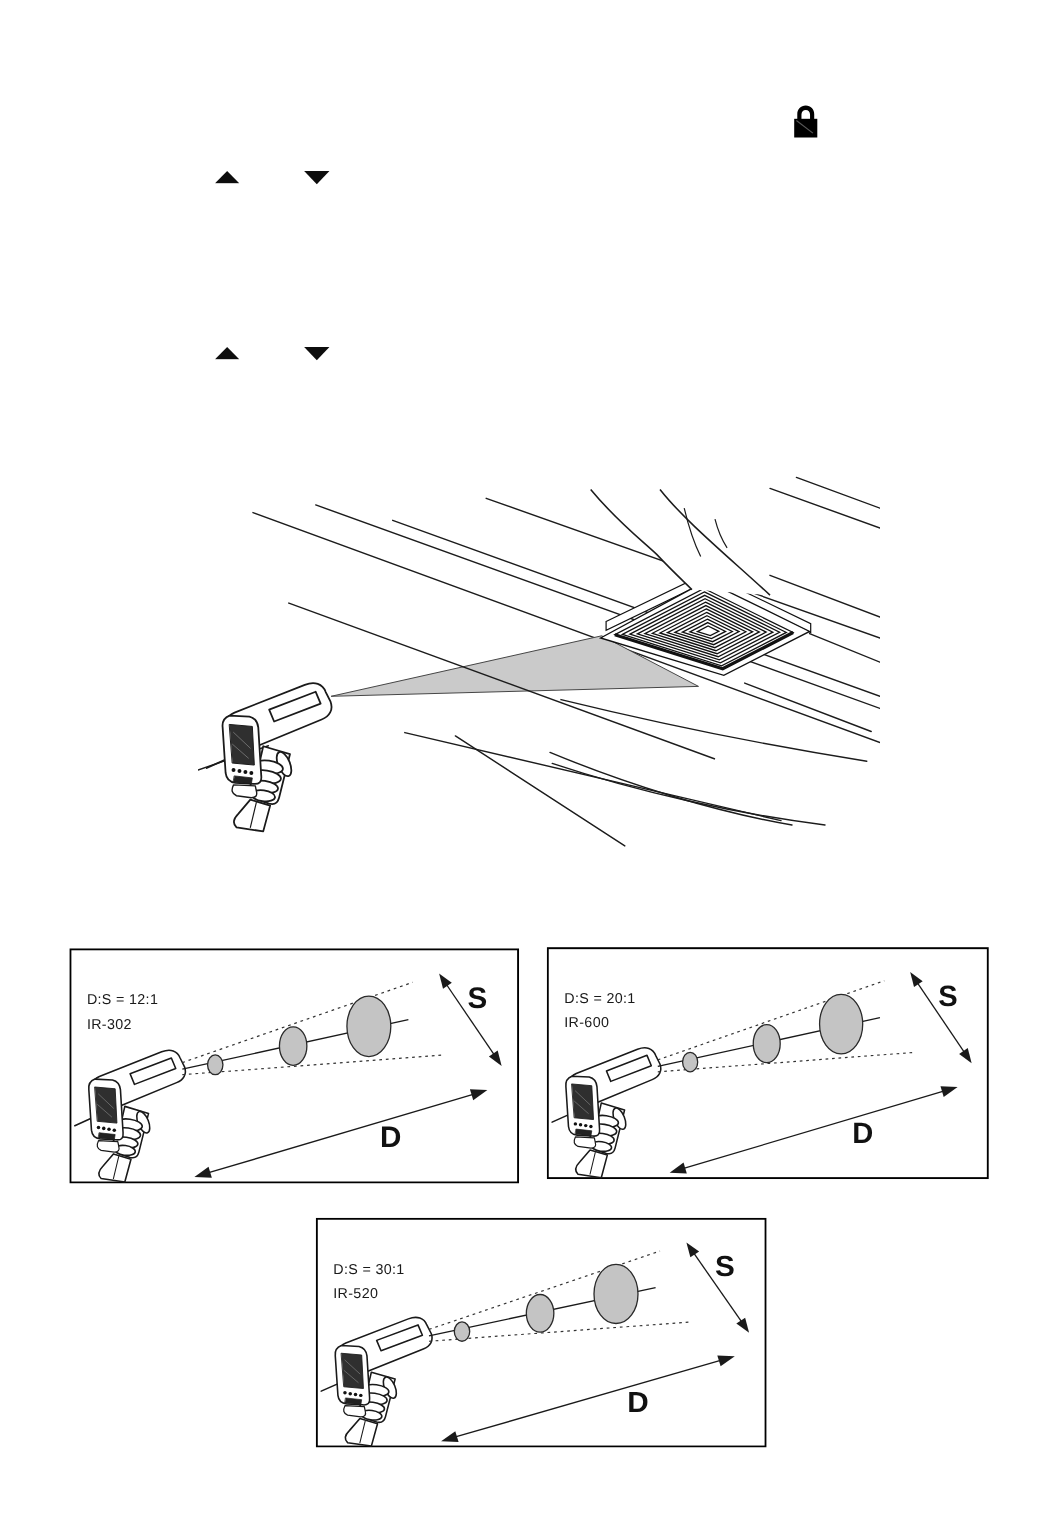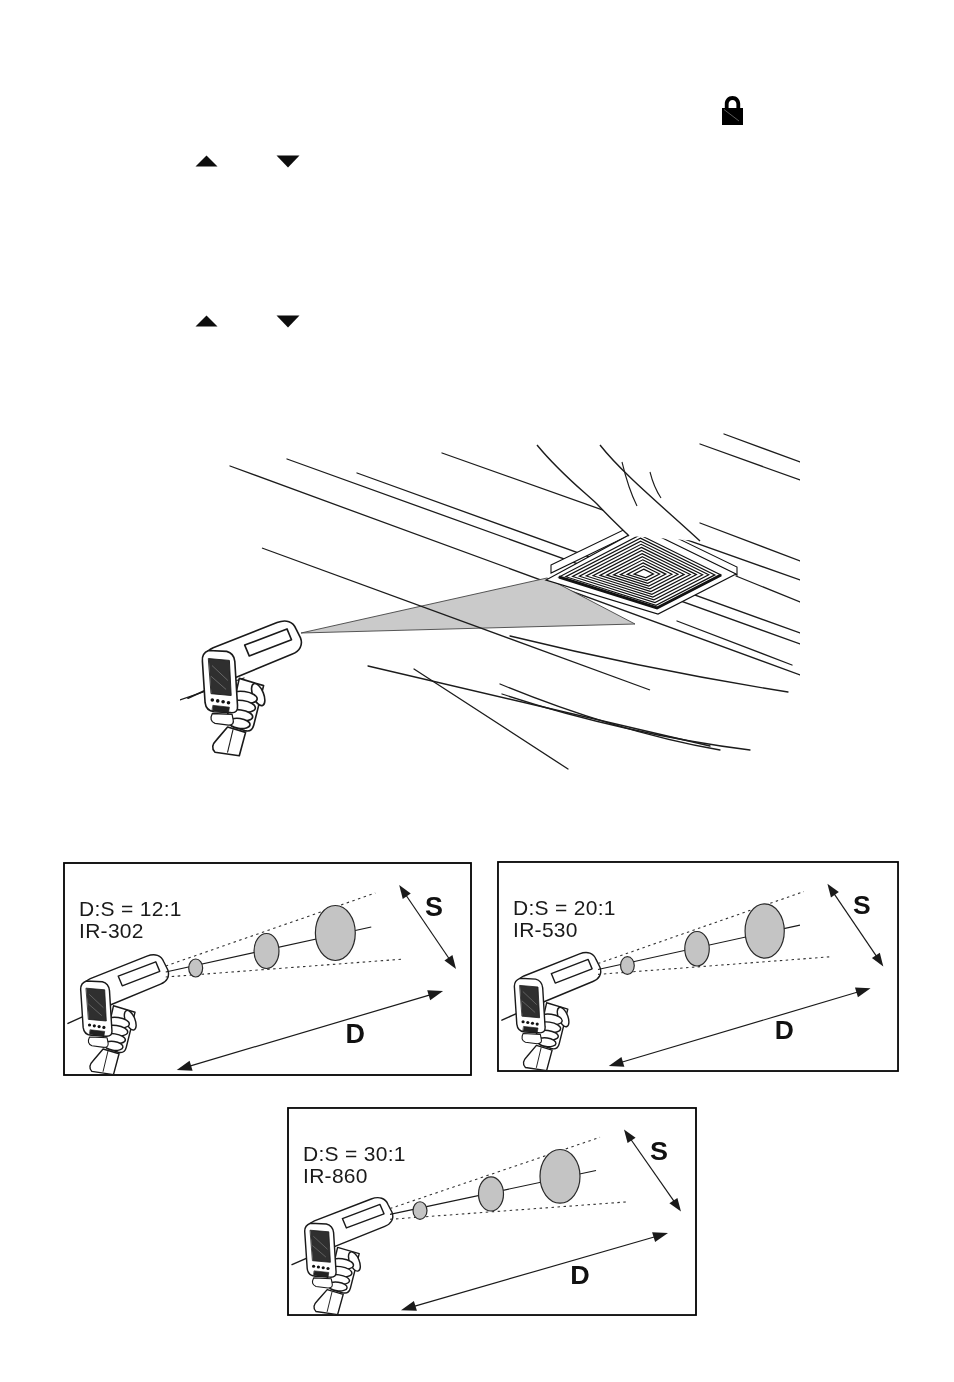--- a/index.html
+++ b/index.html
@@ -7,21 +7,21 @@
     position:relative;width:954px;height:1382px;background:#ffffff;
     margin:0 auto;overflow:hidden;
     font-family:"Liberation Sans","DejaVu Sans",sans-serif;color:#111;
   }
   .abs{position:absolute;}
   .tri-icon{display:block;}
   .diagram-box{position:absolute;}
   .diagram-box svg.diag{position:absolute;left:0;top:0;}
   .diagram-label{
     position:absolute;left:16px;top:36px;
-    font-size:21px;line-height:22px;color:#1a1a1a;letter-spacing:0.3px;
+    font-size:13px;line-height:22px;color:#1a1a1a;letter-spacing:0.3px;
   }
   .svgtext{font-family:"Liberation Sans","DejaVu Sans",sans-serif;font-weight:bold;}
 </style>
 </head>
 <body>
 
 <svg width="0" height="0" style="position:absolute" aria-hidden="true">
   <defs>
     <g id="gun" stroke="#1a1a1a" stroke-width="1.8" fill="none" stroke-linejoin="round" stroke-linecap="round">
       <path d="M 0,98 L 20,89"></path>
@@ -157,29 +157,29 @@
   </div>
 
   <div class="diagram-box" style="left:497px;top:861px;width:402px;height:211px">
     <svg class="diag" width="402" height="211" viewBox="0 0 410 214" preserveAspectRatio="none">
       <use href="#ds-diagram"></use>
       <text class="svgtext" x="372" y="54" font-size="27" text-anchor="middle" fill="#111">S</text>
       <text class="svgtext" x="293" y="181" font-size="27" text-anchor="middle" fill="#111">D</text>
     </svg>
     <div class="diagram-label">
       <div>D:S = 20:1</div>
-      <div>IR-530</div>
+      <div>IR-600</div>
     </div>
   </div>
 
   <div class="diagram-box" style="left:287px;top:1107px;width:410px;height:209px">
     <svg class="diag" width="410" height="209" viewBox="0 0 410 214" preserveAspectRatio="none">
       <use href="#ds-diagram"></use>
       <text class="svgtext" x="372" y="54" font-size="27" text-anchor="middle" fill="#111">S</text>
       <text class="svgtext" x="293" y="181" font-size="27" text-anchor="middle" fill="#111">D</text>
     </svg>
     <div class="diagram-label">
       <div>D:S = 30:1</div>
-      <div>IR-860</div>
+      <div>IR-520</div>
     </div>
   </div>
 
 </div>
 
 </body></html>

